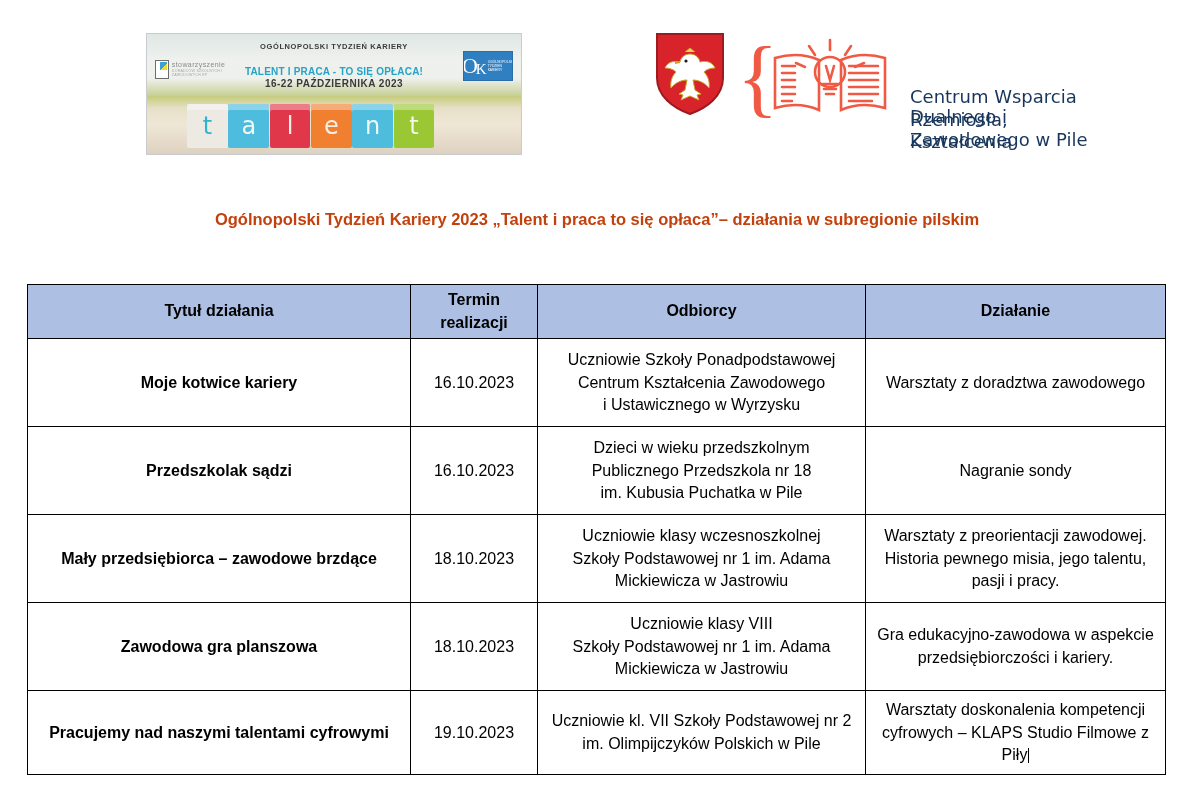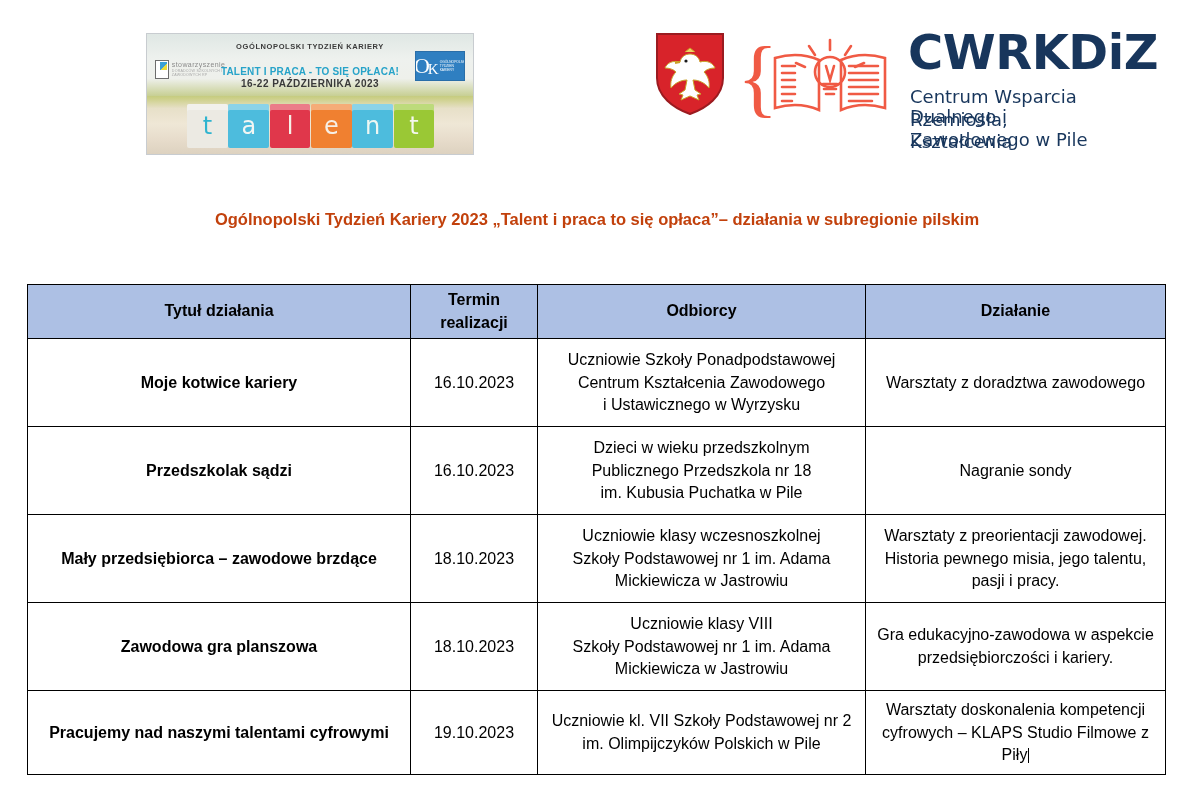--- a/index.html
+++ b/index.html
@@ -12,21 +12,21 @@
     overflow: hidden;
   }
 
   .page { position: relative; width: 1194px; height: 789px; background:#fff; }
 
   
   .logo-row { position:absolute; left:0; top:0; width:1194px; height:175px; }
 
   
   .banner {
-    position:absolute; left:146px; top:33px; width:328px; height:122px;
+    position:absolute; left:146px; top:33px; width:376px; height:122px;
     border:1px solid #c8ccd0;
     overflow:hidden;
     background:
       linear-gradient(180deg,#c9d3cf 0%, #dfe6e0 18%, #eceeea 34%, #e9ece6 46%, #b9c46e 48%, #cdd08a 54%, #e7e0c8 62%, #efe7d6 75%, #e7dccb 88%, #ddd2c0 100%);
     padding-left: 12px;
   }
   .banner-top {
     position:absolute; left:0; top:0; width:100%; height:62px;
     background:linear-gradient(180deg,#dfe7e4 0%, #eef1ee 40%, #eef0eb 72%, #c7cf93 100%);
   }
@@ -200,21 +200,20 @@
           <path d="M59 53 L71 53"></path>
           <path d="M61 58 L69 58"></path>
           <path d="M61 30 L65 44 L69 30"></path>
           <path d="M10 22 L10 72 C24 68 40 68 54 74 L54 24 C40 18 24 18 10 22 Z"></path>
           <path d="M120 22 L120 72 C106 68 90 68 76 74 L76 24 C90 18 106 18 120 22 Z"></path>
           <path d="M84 30 H113 M84 37 H113 M84 44 H113 M84 51 H113 M84 58 H113 M84 65 H107"></path>
           <path d="M17 30 H30 M17 37 H30 M17 44 H30 M17 51 H30 M17 58 H30 M17 65 H27"></path>
         </g>
       </svg>
 
-      <div class="cwr-title">CWRKDiZ</div>
       <div class="cwr-sub1">Centrum Wsparcia Rzemiosła, Kształcenia</div>
       <div class="cwr-sub2">Dualnego i Zawodowego w Pile</div>
     </div>
   </div>
 
   <div class="doc-title">Ogólnopolski Tydzień Kariery 2023 „Talent i praca to się opłaca”– działania w subregionie pilskim</div>
 
   <div class="tbl-wrap">
     <table class="main">
       <colgroup>

